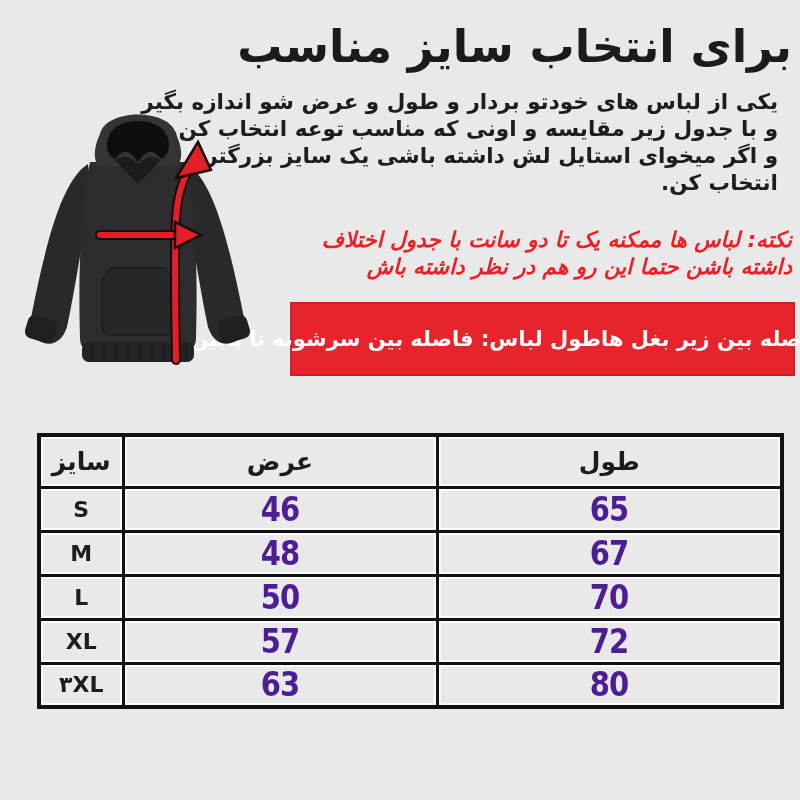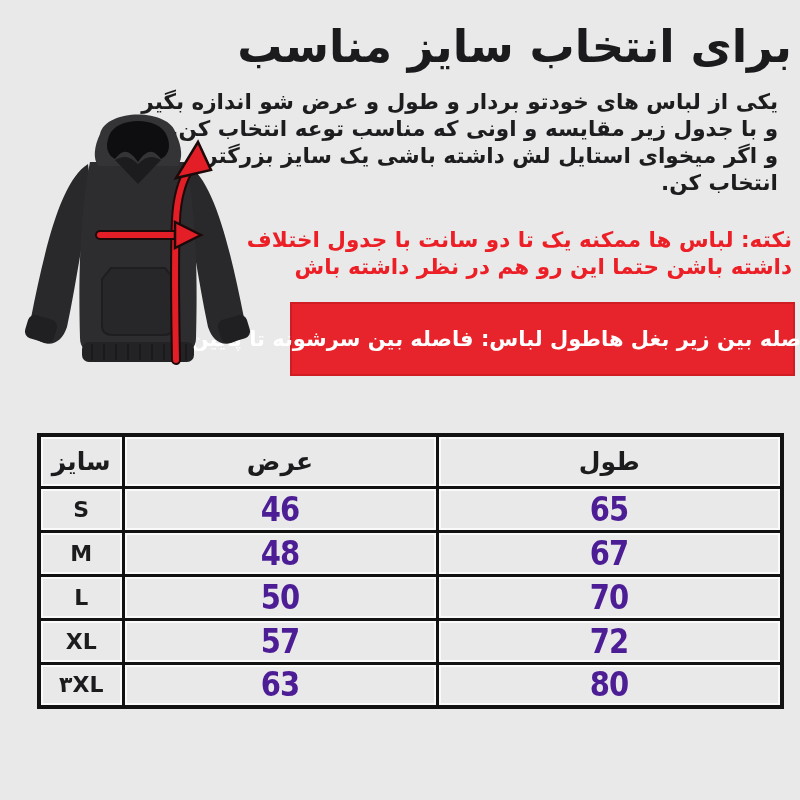--- a/index.html
+++ b/index.html
@@ -28,20 +28,21 @@
     line-height:27px;
     color:#1d1d1f;
   }
   .intro div { white-space:nowrap; }
   .note {
     top:226px; right:8px;
     direction:rtl; text-align:right;
     font-size:21.5px; font-weight:700;
     line-height:27px;
     color:#ec1f26;
+    font-style:italic;
   }
   .note div { white-space:nowrap; }
 
   .defbox {
     top:302px; left:290px; width:505px; height:74px;
     background:#e7242b;
     border:2px solid #d01d24;
     display:flex; flex-direction:row;
     align-items:center; justify-content:center;
     direction:rtl; text-align:center;

